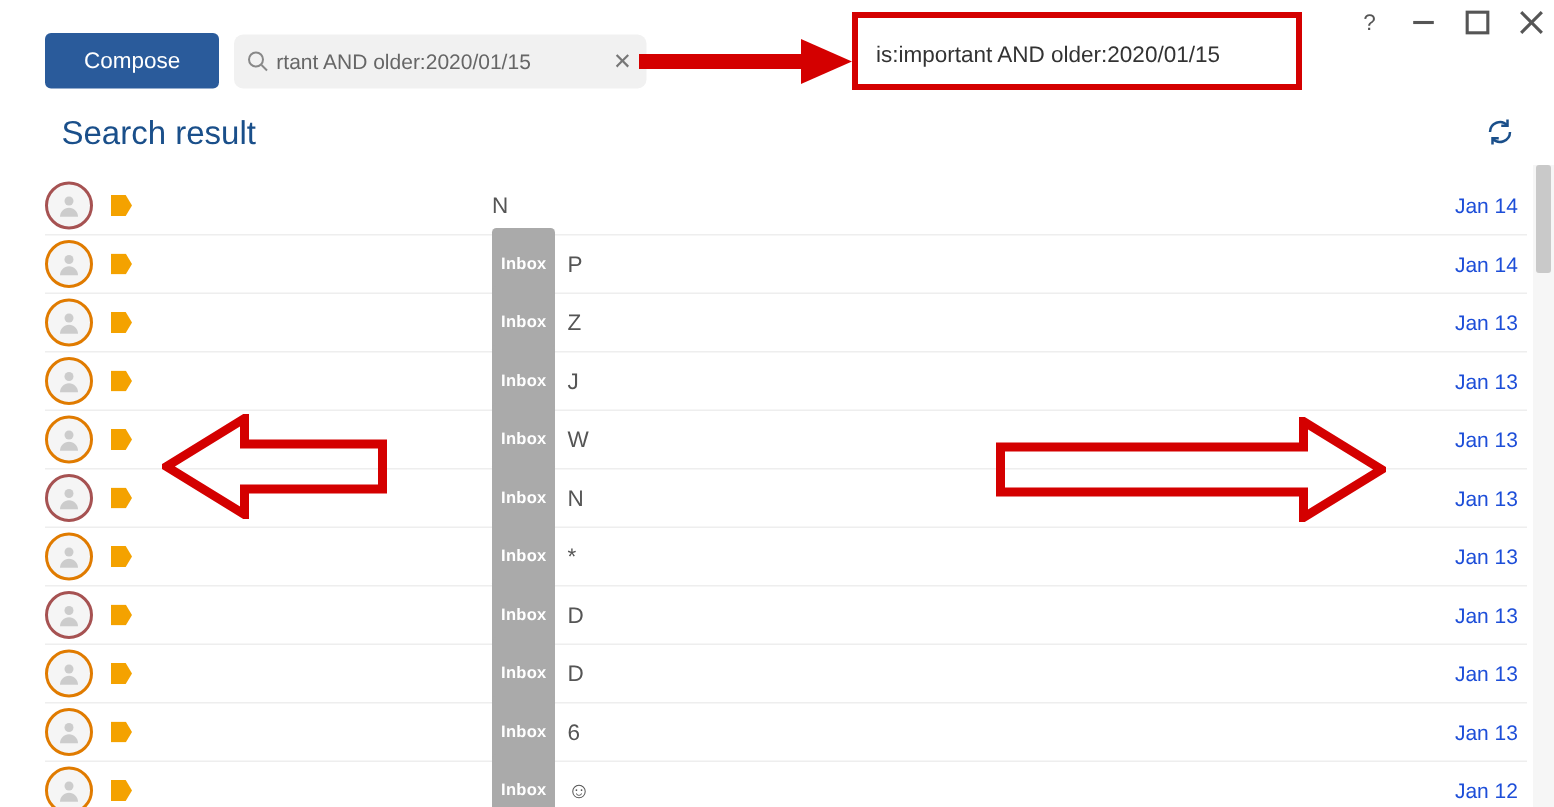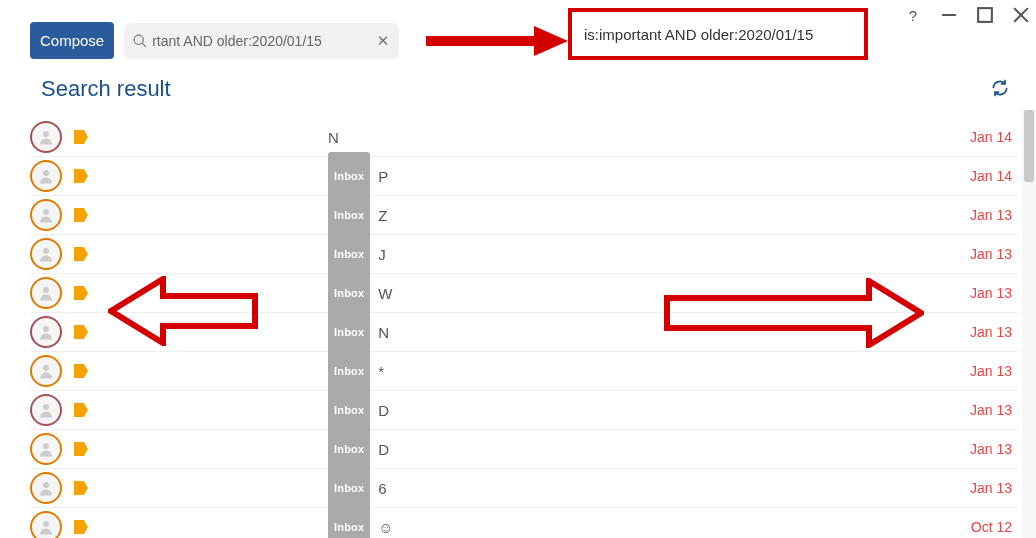--- a/index.html
+++ b/index.html
@@ -34,21 +34,21 @@
     top:22px;
     display:flex;
     align-items:center;
     gap:10px;
   }
   .compose-btn {
     background:#2a5b9b;
     color:#fff;
     border:none;
     border-radius:4px;
-    padding:10px 10px;
+    padding:10px 26px;
     font-size:15px;
     cursor:pointer;
   }
   .search-box {
     display:flex;
     align-items:center;
     background:#f1f1f1;
     border-radius:6px;
     padding:4px 8px;
     width:275px;
@@ -80,22 +80,22 @@
     top:26px;
   }
   .callout-box {
     position:absolute;
     left:568px;
     top:8px;
     width:300px;
     height:52px;
     border:4px solid #d40000;
     display:flex;
-    align-items:center;
-    padding:0 12px;
+    align-items:flex-start;
+    padding:16px 12px;
     color:#333;
     font-size:15px;
   }
 
   
   .section-title {
     position:absolute;
     left:30px;
     top:76px;
     font-size:22px;
@@ -159,21 +159,21 @@
     letter-spacing:0.2px;
   }
   .subject {
     color:#555;
     font-size:15px;
     flex:1;
     white-space:nowrap;
     overflow:hidden;
   }
   .date {
-    color:#ef4444;
+    color:#1d4ed8;
     font-size:14px;
     flex-shrink:0;
   }
 
   
   .big-arrow { position:absolute; pointer-events:none;}
   .big-arrow.left { left:108px; top:276px; }
   .big-arrow.right { left:664px; top:278px; }
 
   
@@ -384,21 +384,21 @@
       <div class="avatar">
         <svg viewBox="0 0 24 24">
           <circle cx="12" cy="8" r="4"></circle>
           <path d="M4 22c0-4.4 3.6-8 8-8s8 3.6 8 8z"></path>
         </svg>
       </div>
       <div class="flag"></div>
       <div class="spacer-sender"></div>
       <span class="badge">Inbox</span>
       <span class="subject">☺</span>
-      <span class="date">Oct 12</span>
+      <span class="date">Jan 12</span>
     </div>
   </div>
 
 <div class="big-arrow left">
   <svg width="150" height="70" viewBox="0 0 150 70" fill="none" stroke="#d40000" stroke-width="6">
     <polygon points="3,35 55,3 55,20 147,20 147,50 55,50 55,67"></polygon>
   </svg>
 </div>
 <div class="big-arrow right">
   <svg width="260" height="70" viewBox="0 0 260 70" fill="none" stroke="#d40000" stroke-width="6">

